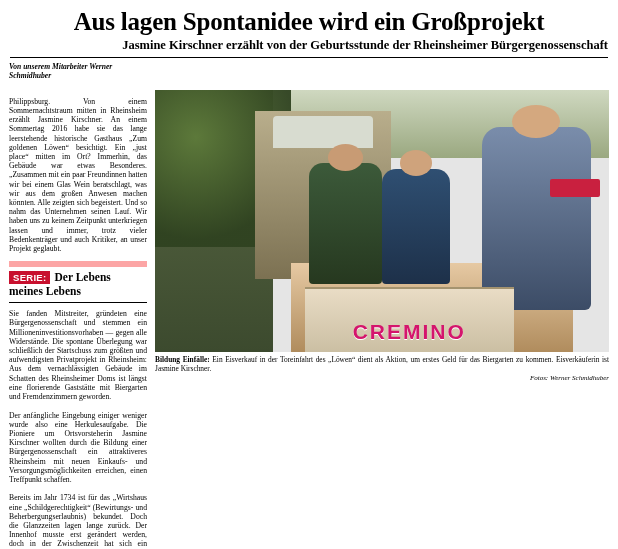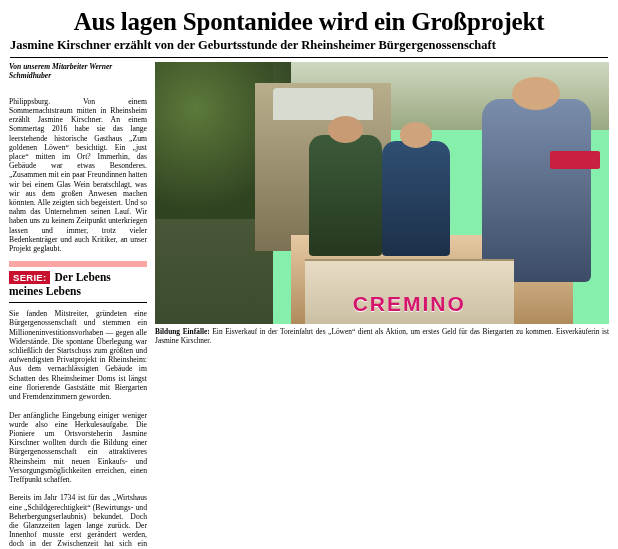--- a/index.html
+++ b/index.html
@@ -31,21 +31,21 @@
     line-height: 28px;
     text-align: center;
     letter-spacing: -0.2px;
     margin: 2px 0 2px 0;
   }
   .subhead {
     font-family: "Liberation Serif", serif;
     font-weight: bold;
     font-size: 12.5px;
     line-height: 15px;
-    text-align: left;
+    text-align: right;
     margin: 0 0 4px 0;
   }
   .rule {
     border: 0;
     border-top: 1px solid #000;
     margin: 3px 10px 4px 10px;
   }
   .columns {
     display: flex;
     gap: 8px;
@@ -73,21 +73,22 @@
     hyphens: auto;
   }
   .body-text .lead {
     font-weight: normal;
   }
   .photo-main {
     position: relative;
     width: 100%;
     height: 262px;
     overflow: hidden;
-    background: #86efac;
+    background: #e5e5e5;
+    margin-top: 28px;
   }
   .photo-main .sky {
     position: absolute;
     left: 0; top: 0; right: 0; height: 26%;
     background: linear-gradient(180deg, #cfd8c0 0%, #9aa880 100%);
   }
   .photo-main .wall-left {
     position: absolute;
     left: 0; top: 0; width: 26%; height: 100%;
     background: linear-gradient(180deg, #5c6b46 0%, #3c4a2e 100%);
@@ -270,18 +271,19 @@
           </div>
         <div class="person-b">
             <div class="head"></div>
           </div>
         <div class="freezer"></div>
         <div class="sign"></div>
         <div class="brand">CREMINO</div>
       </div>
       <div class="caption">
         <b>Bildung Einfälle:</b><span> Ein Eisverkauf in der Toreinfahrt des „Löwen“ dient als Aktion, um erstes Geld für das Biergarten zu kommen. Eisverkäuferin ist Jasmine Kirschner.</span>
+        <span class="credit">Fotos: Werner Schmidhuber</span>
       </div>
     </div>
 
   </div>
 
 </div>
 
 </body></html>

